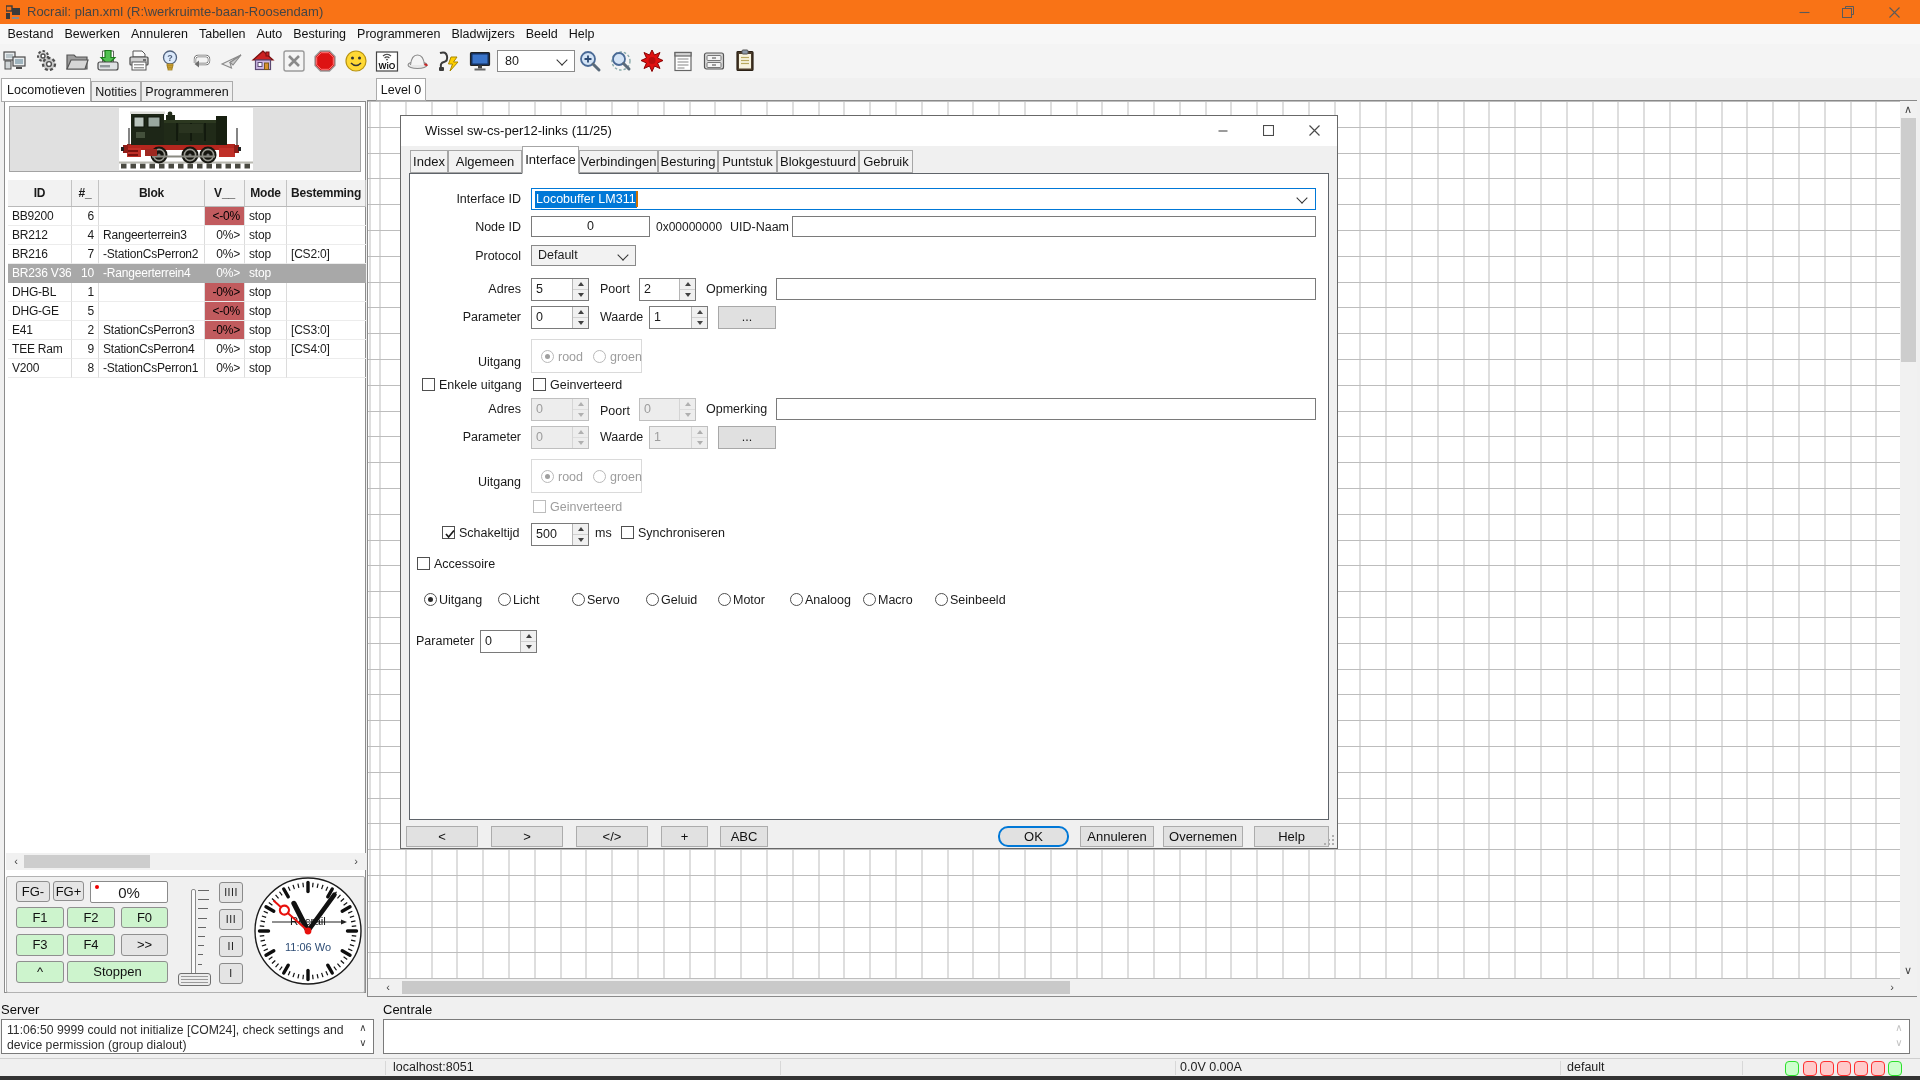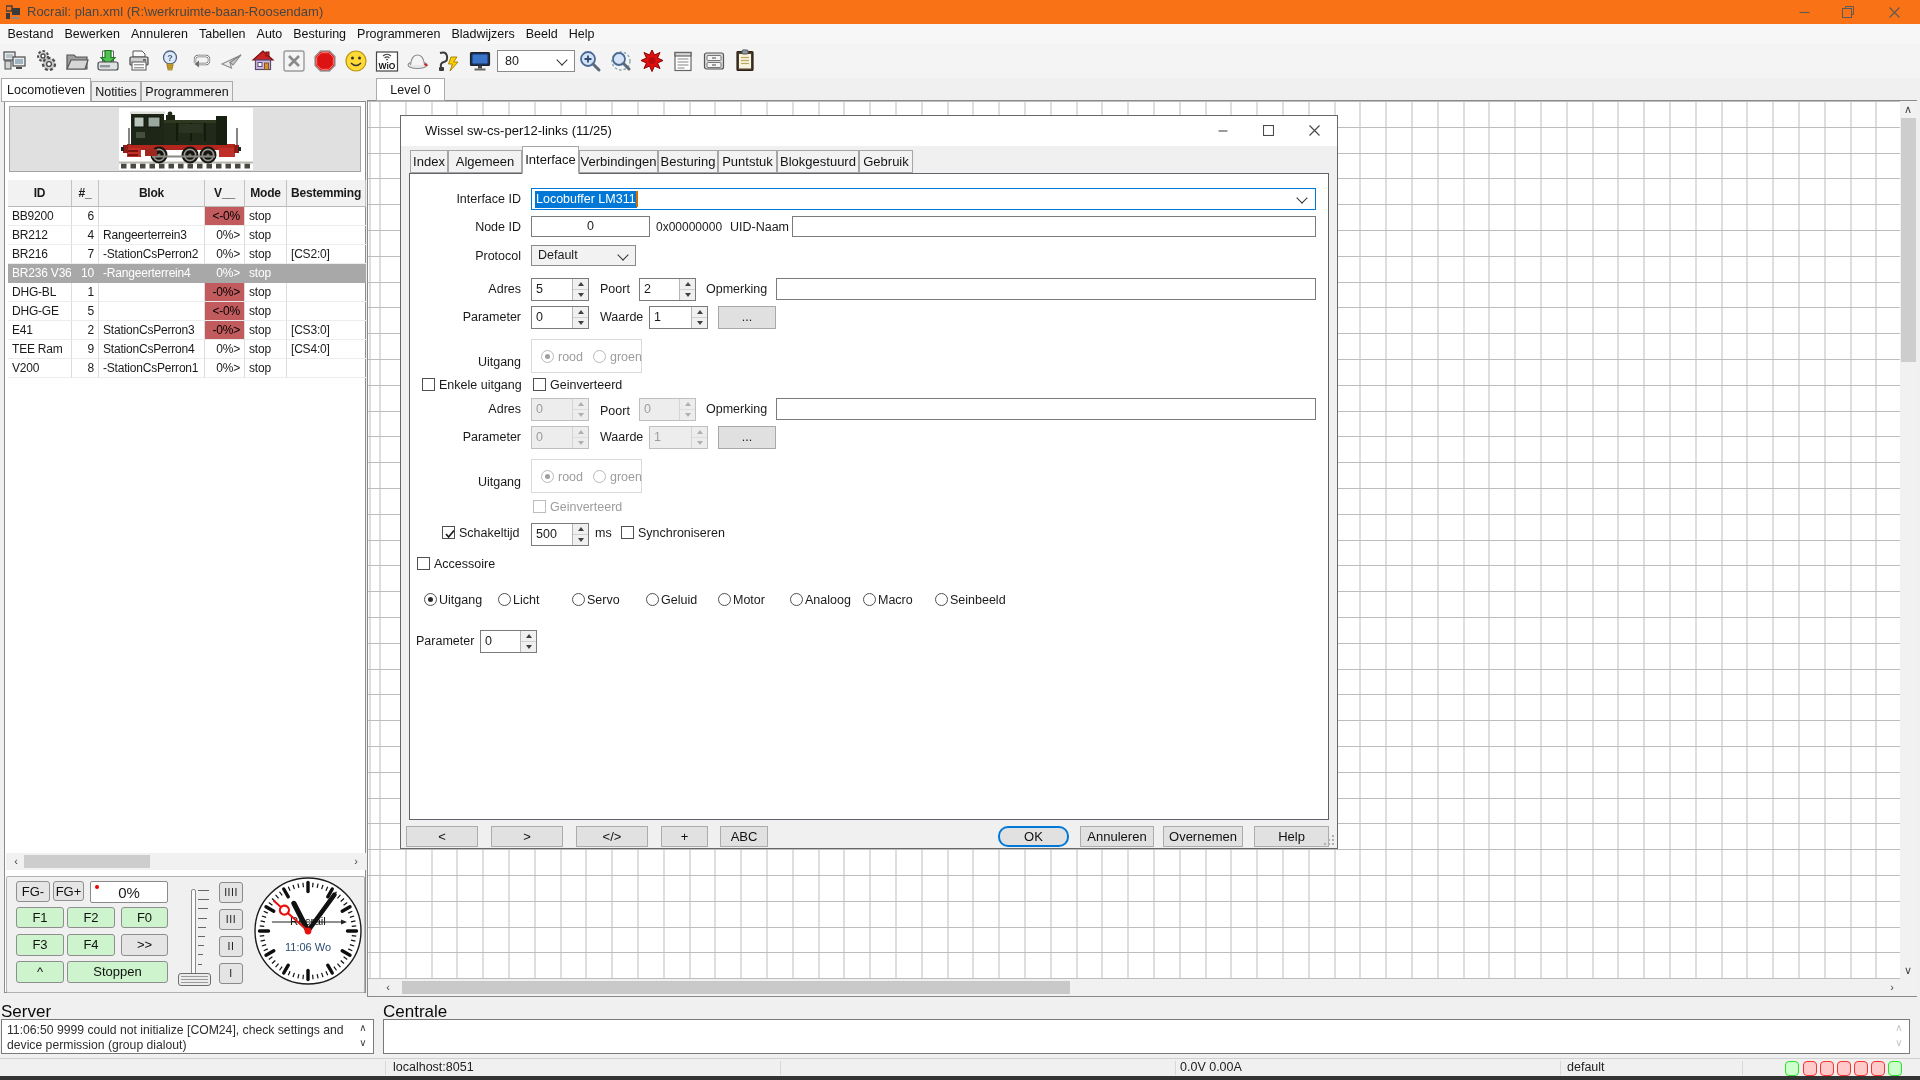--- a/index.html
+++ b/index.html
@@ -60,21 +60,21 @@
   #speed-display { left:83px; top:4px; width:78px; height:22px; background:#fff; border:1px solid #8a8a8a; border-radius:2px; text-align:center; line-height:21px; font-size:15px; }
   #speed-dot { left:4px; top:3px; width:4px; height:4px; background:#e00; border-radius:50%; }
   #slider-groove { left:184px; top:12px; width:5px; height:86px; background:#fbfbfb; border:1px solid #8a8a8a; border-radius:2px; }
   #slider-ticks { left:191px; top:13px; width:14px; height:84px; }
   #slider-ticks i { position:absolute; left:0; height:0; border-top:1px solid #666; }
   #slider-pedal { left:171px; top:96px; width:33px; height:13px; background:#ececec; border:1.5px solid #6f6f6f; border-radius:3px; }
   #slider-pedal i { position:absolute; left:2px; right:2px; height:0; border-top:1px solid #9a9a9a; }
   .gear-btn { position:absolute; left:212px; width:24px; height:21px; background:#e4e4e4; border:1px solid #8a8a8a; border-radius:3px; text-align:center; line-height:19px; font-weight:normal; font-size:10.5px; letter-spacing:0.5px; color:#1a1a1a; }
 
   
-  .io-label { position:absolute; font-size:17px; color:#0a0a0a; }
+  .io-label { position:absolute; font-size:13px; color:#0a0a0a; }
   .io-box { position:absolute; background:#fff; border:1px solid #7a7a7a; }
   #server-text { position:absolute; left:5px; top:2.5px; width:345px; line-height:15.5px; color:#2e2e2e; font-size:12.2px; }
   .mini-arrows { position:absolute; right:3px; top:2px; width:14px; height:30px; font-size:10px; color:#3f3f3f; text-align:center; }
   .mini-arrows.dim { color:#c2c2c2; }
 
   
   #statusbar { left:0; top:1058px; width:1920px; height:18px; background:#f0f0f0; border-top:1px solid #cfcfcf; }
   .status-sep { position:absolute; top:2px; width:1px; height:14px; background:#d8d8d8; }
   .status-cell { position:absolute; top:0; line-height:17px; font-size:12.5px; color:#222; }
   .led { position:absolute; top:2px; width:14px; height:15px; border-radius:4px; }
@@ -361,21 +361,21 @@
           <line x1="8" y1="8.5" x2="16" y2="8.5" stroke="#b9a95f" stroke-width="1.2"></line>
           <line x1="8" y1="11.5" x2="16" y2="11.5" stroke="#b9a95f" stroke-width="1.2"></line>
           <line x1="8" y1="14.5" x2="16" y2="14.5" stroke="#b9a95f" stroke-width="1.2"></line>
         </svg>
     </div>
   </div>
 
   <div class="tab active abs" style="left:1px; top:78px; width:90px; height:24px; line-height:23px;">Locomotieven</div>
   <div class="tab abs" style="left:91px; top:81px; width:50px; height:21px; line-height:20px;">Notities</div>
   <div class="tab abs" style="left:141px; top:81px; width:92px; height:21px; line-height:20px;">Programmeren</div>
-  <div class="tab active abs" style="left:376px; top:78px; width:69px; height:23px; line-height:22px;">Level 0</div>
+  <div class="tab active abs" style="left:376px; top:78px; width:50px; height:23px; line-height:22px;">Level 0</div>
 
   <div id="plan-canvas" class="abs">
     <div id="plan-grid" class="abs"></div>
     <div id="plan-vscroll" class="abs">
       <div class="sb-arrow" style="left:0; top:0;">∧</div>
       <div id="plan-vthumb" class="abs"></div>
       <div class="sb-arrow" style="left:0; top:861px;">∨</div>
     </div>
     <div id="plan-hscroll" class="abs">
       <div class="sb-arrow" style="left:0; top:0;">‹</div>

